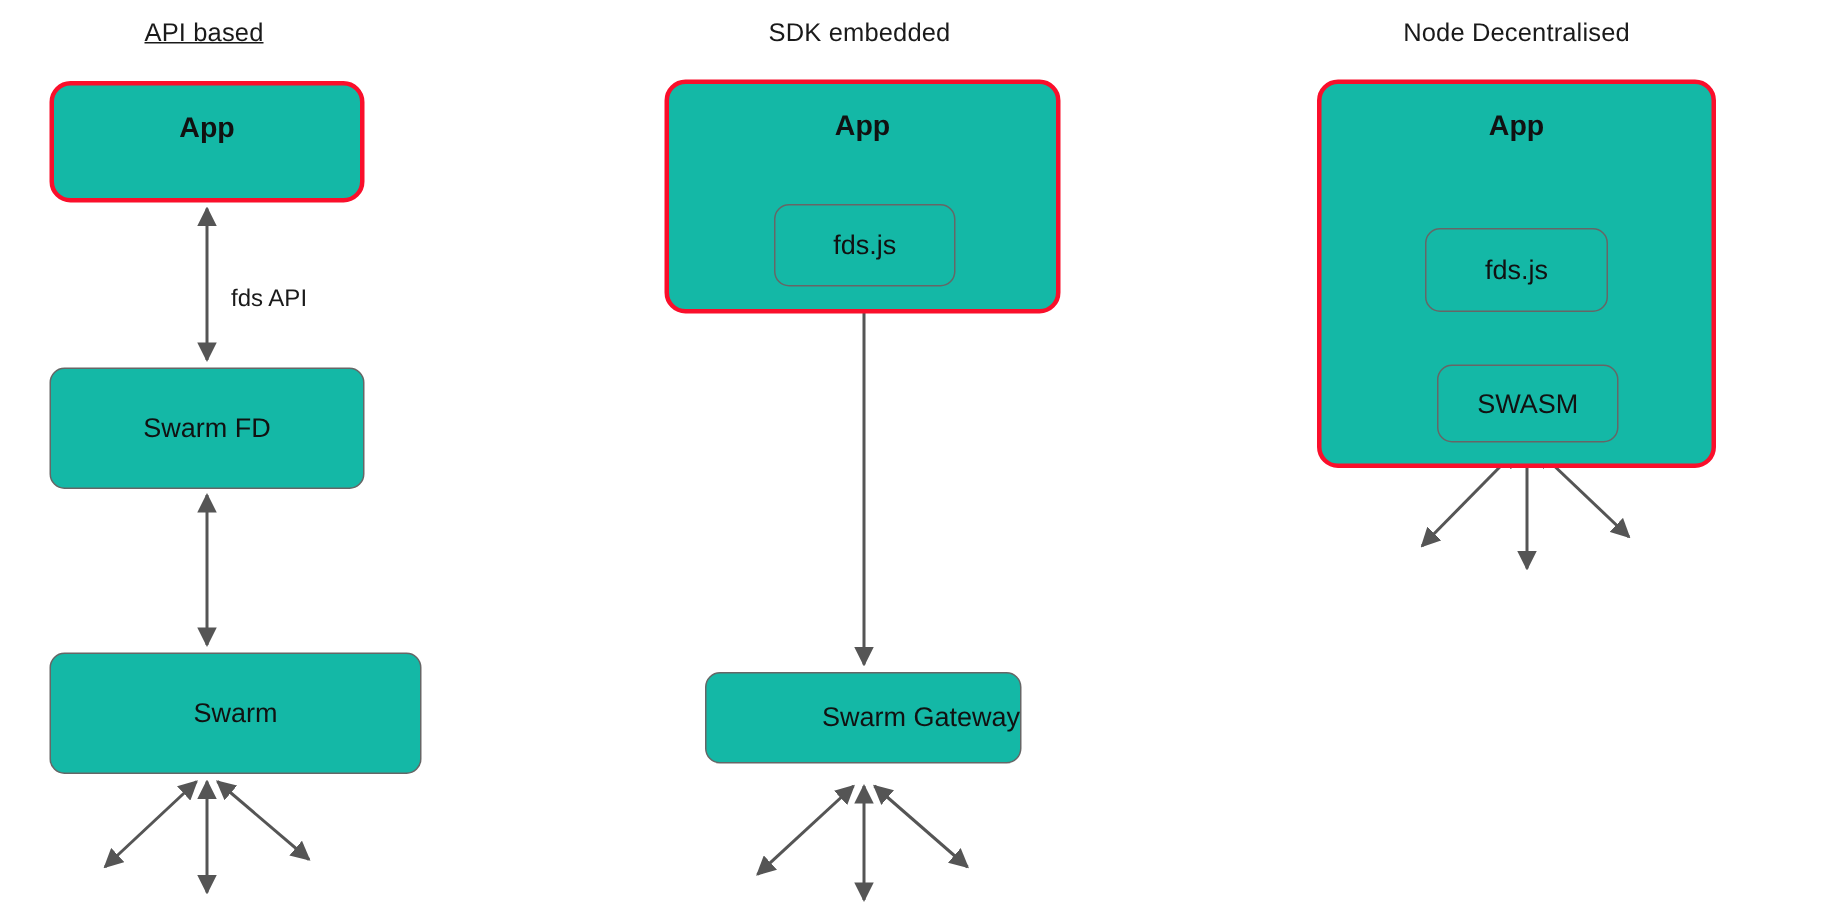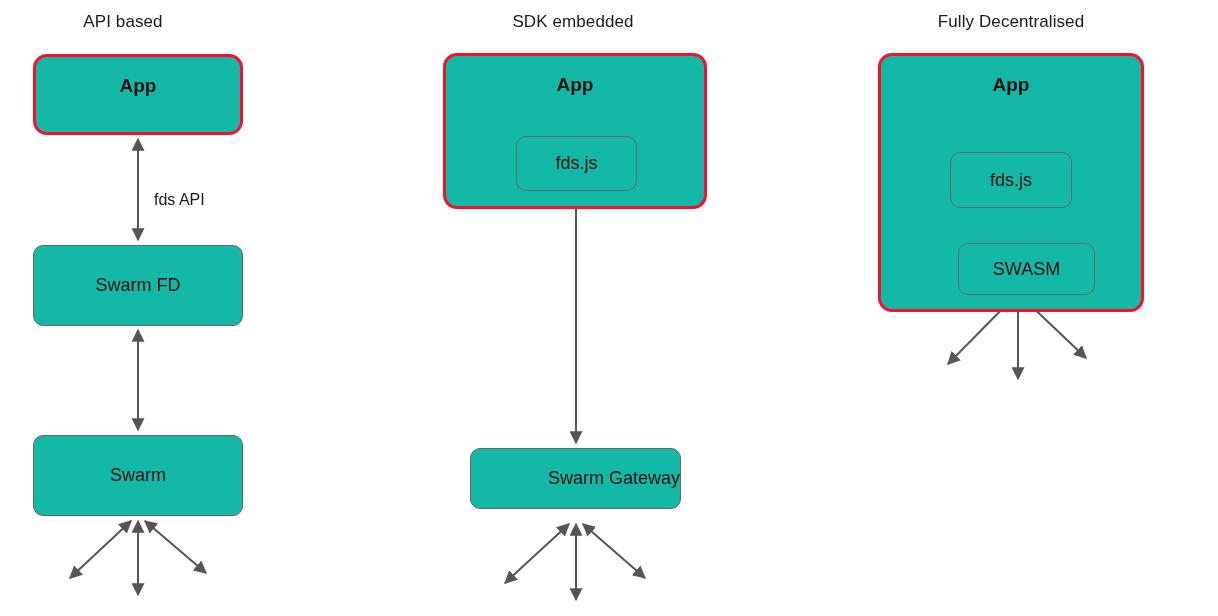--- a/index.html
+++ b/index.html
@@ -108,55 +108,55 @@
     <line x1="583" y1="524" x2="645" y2="578" stroke="#555555" stroke-width="2" marker-start="url(#arrowStart)" marker-end="url(#arrowEnd)"></line>
   </g>
 
   <g>
     <line x1="1011" y1="300" x2="948" y2="364" stroke="#555555" stroke-width="2" marker-start="url(#arrowStart)" marker-end="url(#arrowEnd)"></line>
     <line x1="1018" y1="300" x2="1018" y2="379" stroke="#555555" stroke-width="2" marker-start="url(#arrowStart)" marker-end="url(#arrowEnd)"></line>
     <line x1="1025" y1="300" x2="1086" y2="358" stroke="#555555" stroke-width="2" marker-start="url(#arrowStart)" marker-end="url(#arrowEnd)"></line>
   </g>
 </svg>
 
-<div class="col-title" style="left:18px; top:12px; width:210px;">API based</div>
+<div class="col-title" style="left:31px; top:12px; width:210px;text-decoration:underline;">API based</div>
 
 <div class="node app" style="left:33px; top:54px; width:210px; height:81px;">
   <span class="node-label">App</span>
 </div>
 
 <div class="node gray" style="left:33px; top:245px; width:210px; height:81px;">
   <span class="node-label">Swarm FD</span>
 </div>
 
-<div class="node gray" style="left:33px; top:435px; width:210px; height:81px;">
+<div class="node gray" style="left:33px; top:435px; width:248px; height:81px;">
   <span class="node-label">Swarm</span>
 </div>
 
 <div class="edge-label" style="left:154px; top:180px;">fds API</div>
 
 <div class="col-title" style="left:441px; top:12px; width:264px;">SDK embedded</div>
 
 <div class="node app" style="left:443px; top:53px; width:264px; height:156px;">
   <span class="node-label">App</span>
 </div>
 
 <div class="node gray" style="left:516px; top:136px; width:121px; height:55px;">
   <span class="node-label">fds.js</span>
 </div>
 
 <div class="node gray" style="left:470px; top:448px; width:211px; height:61px;text-align:right;">
   <span class="node-label">Swarm Gateway</span>
 </div>
 
-<div class="col-title" style="left:878px; top:12px; width:266px;">Fully Decentralised</div>
+<div class="col-title" style="left:878px; top:12px; width:266px;">Node Decentralised</div>
 
 <div class="node app" style="left:878px; top:53px; width:266px; height:259px;">
   <span class="node-label">App</span>
 </div>
 
 <div class="node gray" style="left:950px; top:152px; width:122px; height:56px;">
   <span class="node-label">fds.js</span>
 </div>
 
-<div class="node gray" style="left:958px; top:243px; width:137px; height:52px;">
+<div class="node gray" style="left:958px; top:243px; width:121px; height:52px;">
   <span class="node-label">SWASM</span>
 </div>
 
 </body></html>

